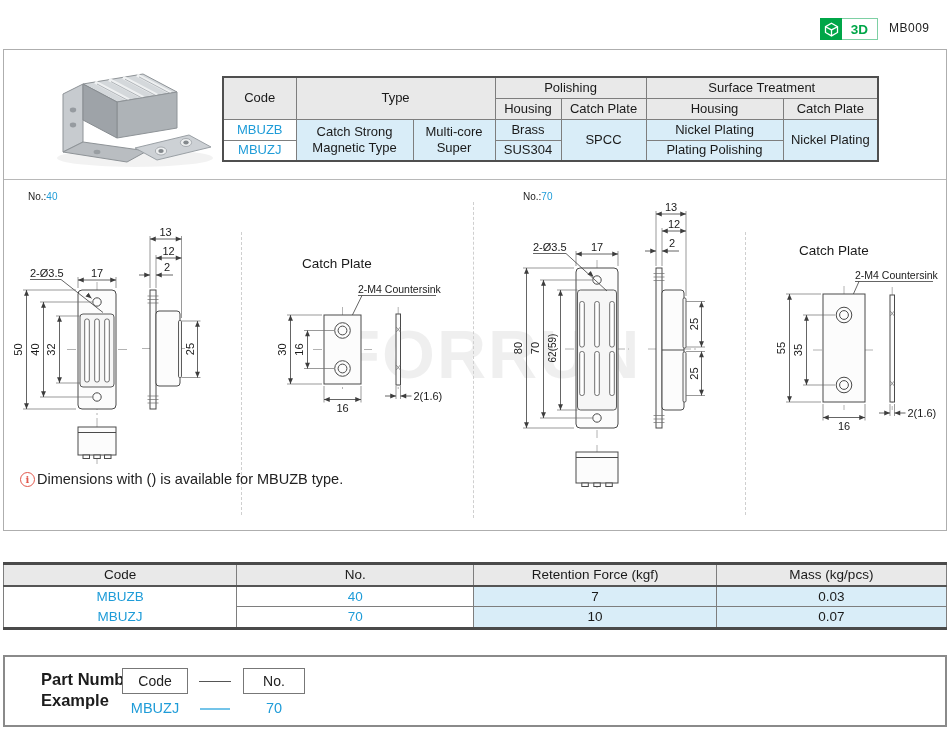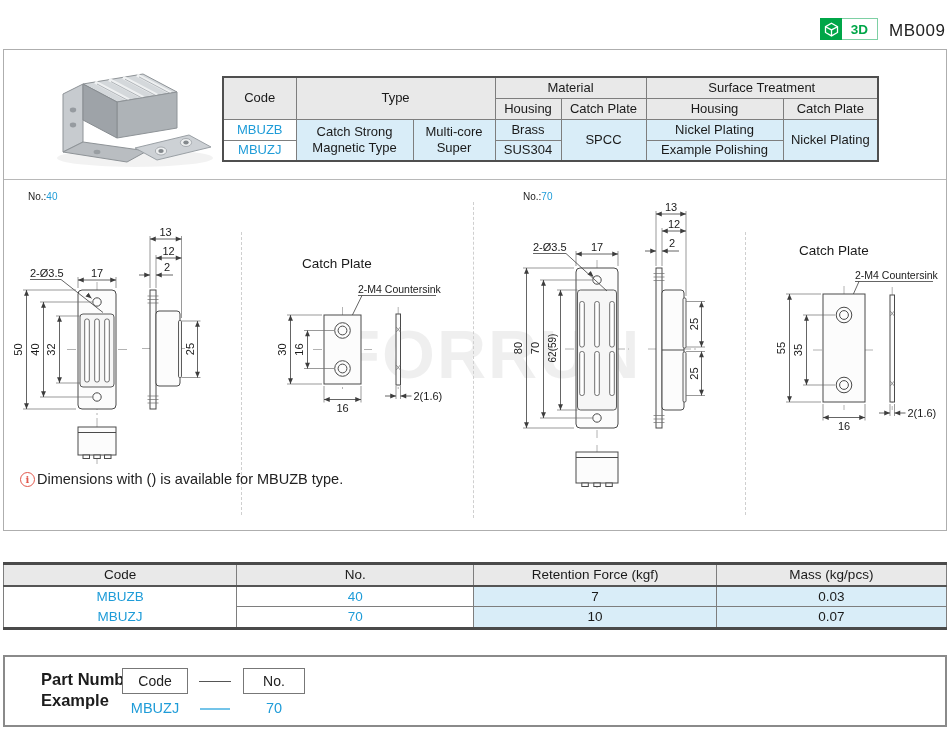--- a/index.html
+++ b/index.html
@@ -7,21 +7,21 @@
   body{width:950px;height:730px;position:relative;overflow:hidden;
        font-family:"Liberation Sans",sans-serif;color:#1a1a1a}
   .abs{position:absolute}
   .blue{color:#1f9cd8}
 
   
   .badge3d{position:absolute;left:820px;top:18px;display:flex;height:38px;cursor:pointer}
   .badge-ico{width:22px;height:22px;background:#00a648;display:flex;align-items:center;justify-content:center}
   .badge-txt{width:36px;height:22px;border:1px solid #7ed0a4;border-left:none;color:#00a648;
              font-size:13.5px;font-weight:bold;display:flex;align-items:center;justify-content:center;background:#fff}
-  .pcode{position:absolute;left:889px;top:21px;font-size:17px;letter-spacing:.5px;color:#222}
+  .pcode{position:absolute;left:889px;top:21px;font-size:12px;letter-spacing:.5px;color:#222}
 
   
   .outer-box{position:absolute;left:3px;top:49px;width:944px;height:482px;border:1px solid #aeaeae;background:#fff}
   .hdivider{position:absolute;left:0;right:0;top:129px;border-top:1px solid #b8b8b8}
 
   
   .spec{position:absolute;left:218px;top:26px;width:655px;border-collapse:collapse;table-layout:fixed;
         font-size:13px;border:2px solid #4f4f4f}
   .spec th,.spec td{border:1px solid #7e7e7e;text-align:center;vertical-align:middle;
         font-weight:normal;line-height:1.2;padding:0 2px}
@@ -127,42 +127,42 @@
         <col style="width:82px">
         <col style="width:66px">
               <col style="width:85px">
         <col style="width:137px">
         <col style="width:95px">
       </colgroup>
     <tbody>
         <tr>
       <th rowspan="2">Code</th>
       <th colspan="2" rowspan="2">Type</th>
-      <th colspan="2">Material</th>
+      <th colspan="2">Polishing</th>
       <th colspan="2">Surface Treatment</th>
     </tr>
     <tr>
       <th>Housing</th>
       <th>Catch Plate</th>
       <th>Housing</th>
       <th>Catch Plate</th>
     </tr>
     <tr>
       <td class="codecell">MBUZB</td>
       <td rowspan="2">Catch Strong Magnetic Type</td>
       <td rowspan="2">Multi-core Super</td>
       <td>Brass</td>
       <td rowspan="2">SPCC</td>
       <td>Nickel Plating</td>
       <td rowspan="2">Nickel Plating</td>
     </tr>
     <tr>
       <td class="codecell">MBUZJ</td>
       <td>SUS304</td>
-      <td>Example Polishing</td>
+      <td>Plating Polishing</td>
     </tr>
   </tbody>
     </table>
 
   <div class="draw-area">
     <div class="watermark">FORRUN</div>
     <div class="vsep" style="left:237px;top:52px;height:283px"></div>
     <div class="vsep" style="left:469px;top:22px;height:316px"></div>
     <div class="vsep" style="left:741px;top:52px;height:283px"></div>
 

